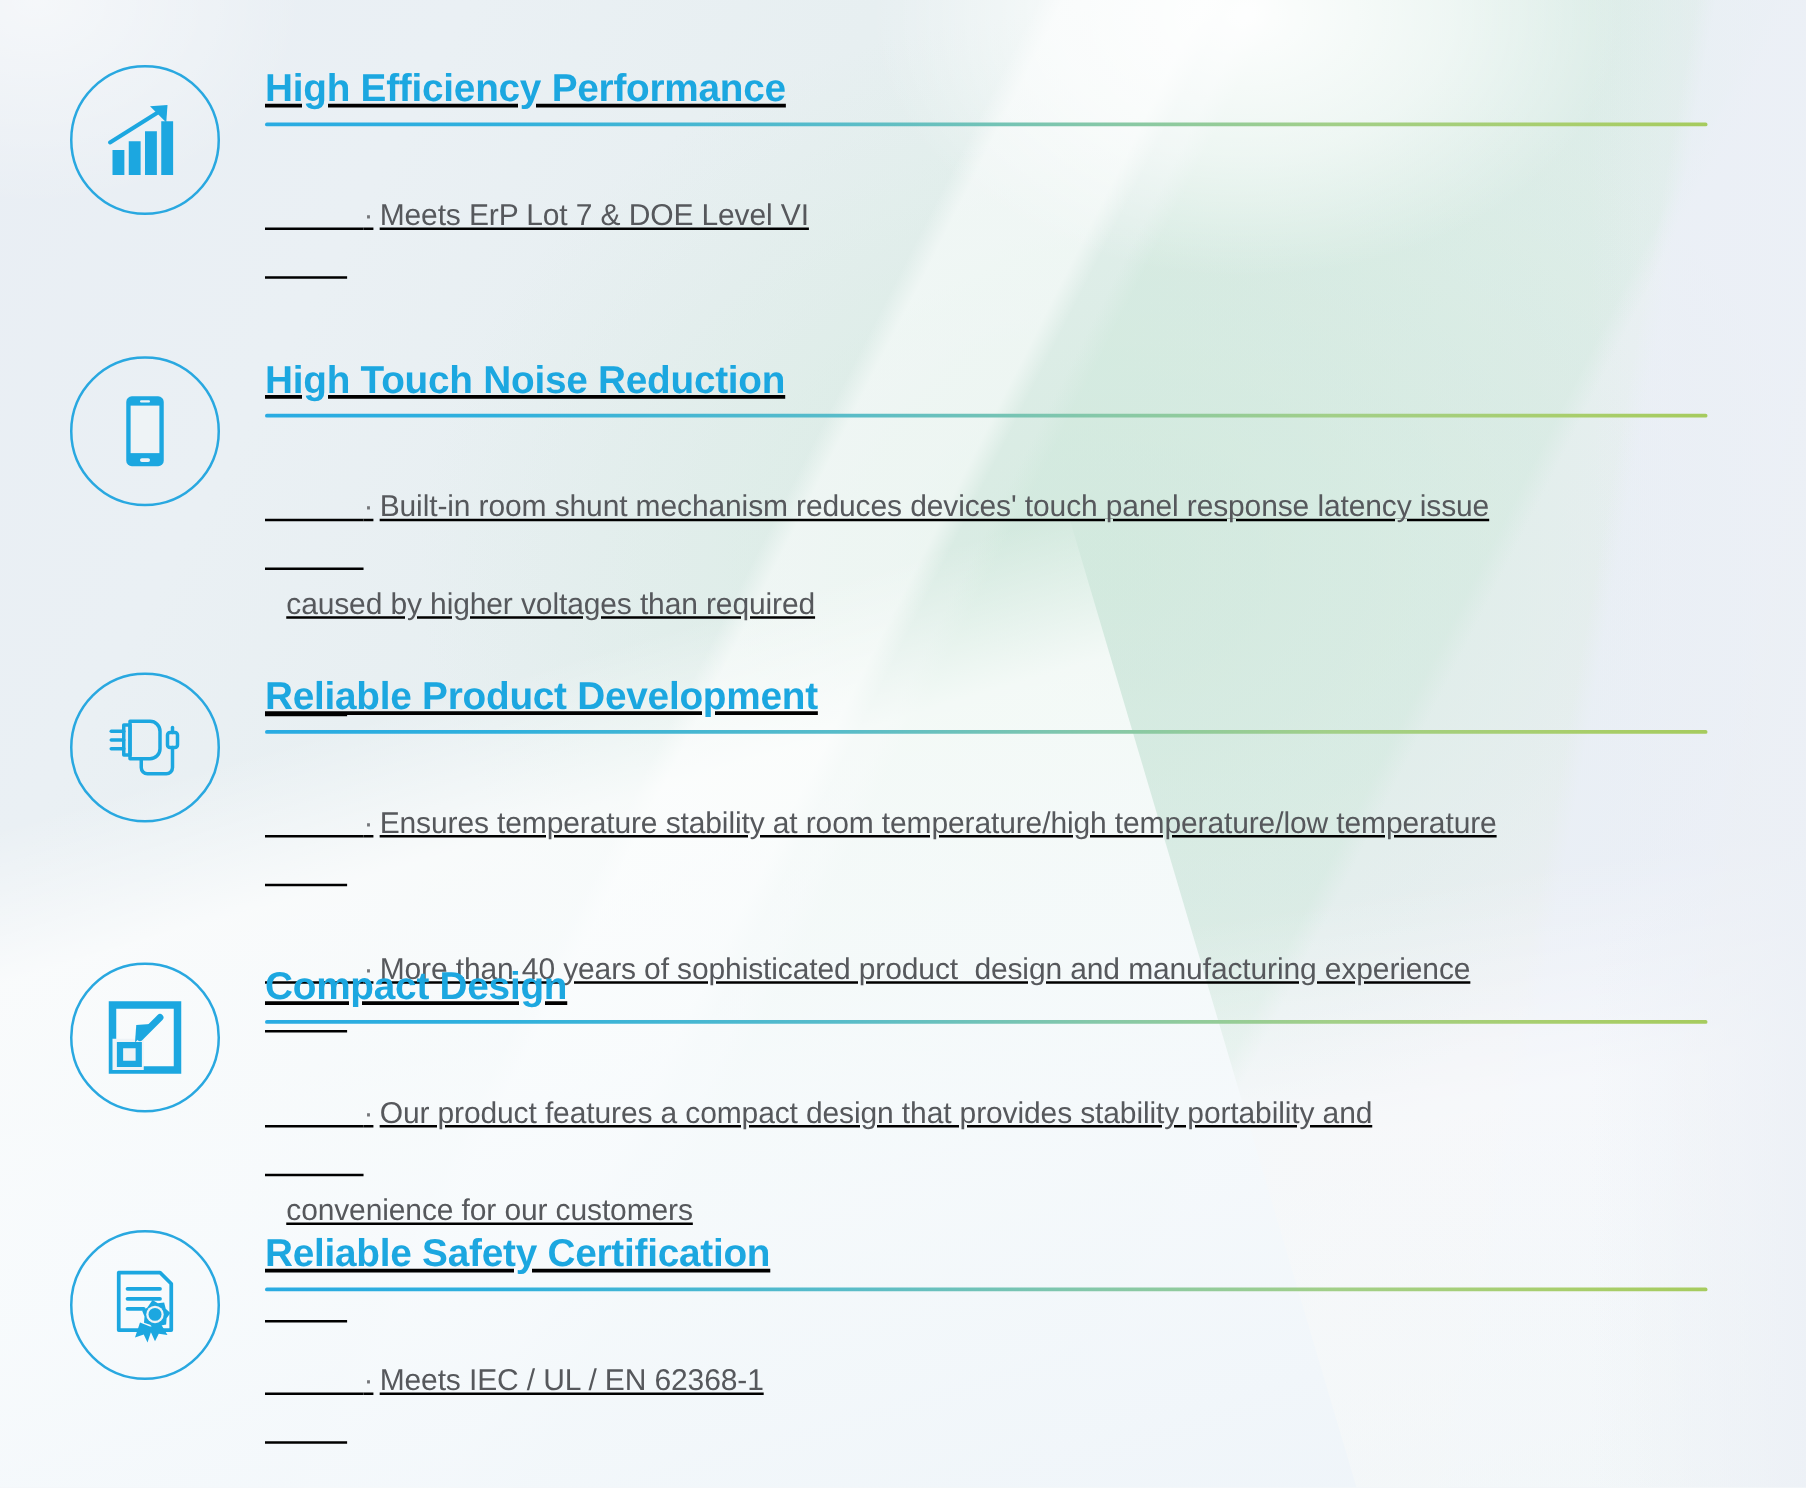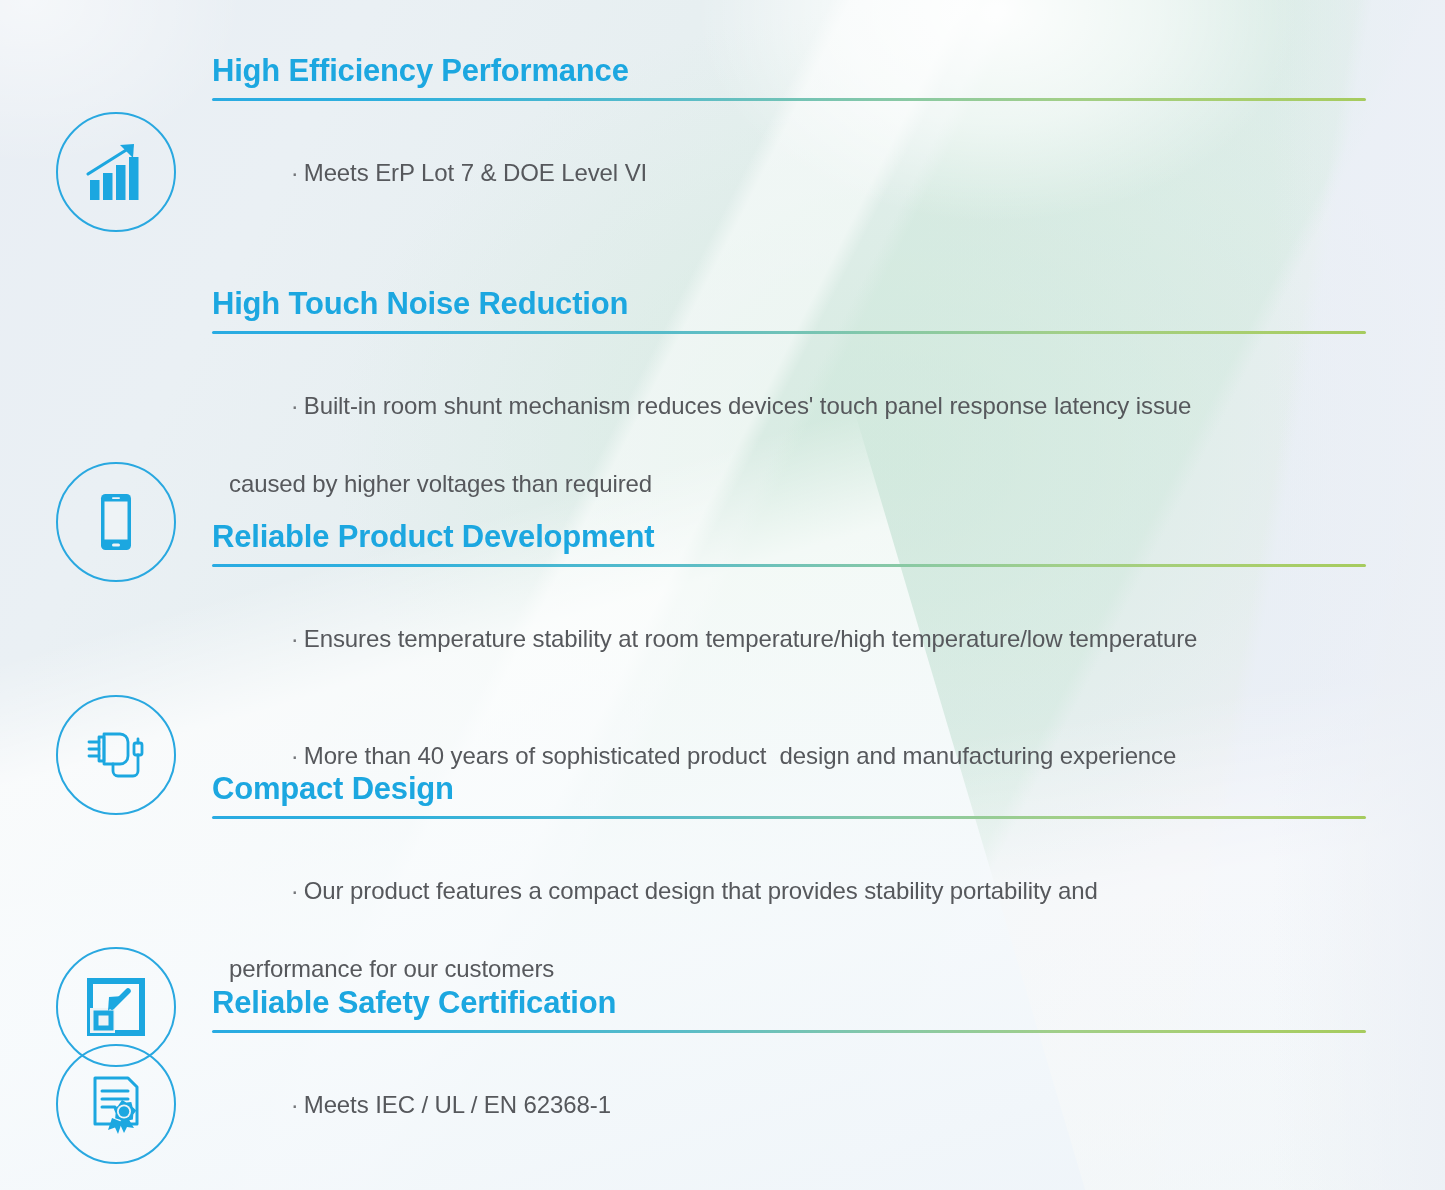--- a/index.html
+++ b/index.html
@@ -145,21 +145,22 @@
     z-index: 5;
     width: 1445px;
     height: 1190px;
   }
 
   .feature {
     position: absolute;
     left: 0;
     width: 1445px;
     display: flex;
-    align-items: flex-end;
+    align-items: flex-start;
+    text-decoration: underline;
   }
 
   .icon-wrap {
     position: relative;
     width: 120px;
     height: 120px;
     margin-left: 56px;
     flex: 0 0 120px;
   }
 
@@ -289,21 +290,21 @@
         <div class="feature-rule"></div>
         <div class="bullets">
           <div class="bullet">
             <span class="dot">·</span><span>Built-in room shunt mechanism reduces devices' touch panel response latency issue</span>
             <span class="wrap-line">caused by higher voltages than required</span>
           </div>
         </div>
       </div>
     </div>
 
-    <div class="feature" style="top:518px">
+    <div class="feature" style="top:538px">
       <div class="icon-wrap">
         <div class="icon-circle"></div>
         <svg class="icon-glyph" viewBox="0 0 64 64">
           <g fill="none" stroke="#1ca7e0" stroke-width="2.8" stroke-linecap="round" stroke-linejoin="round">
             <path d="M20 11 H36 a8 8 0 0 1 8 8 V33 a8 8 0 0 1 -8 8 H20 Z"></path>
             <path d="M15 14 H20 V38 H15 Z"></path>
             <path d="M5 19 H15"></path>
             <path d="M5 26 H15"></path>
             <path d="M5 33 H15"></path>
             <path d="M29 41 V48 a5 5 0 0 0 5 5 H49 a5 5 0 0 0 5 -5 V32"></path>
@@ -336,21 +337,21 @@
           <path d="M44 16 L28 32" stroke="#1ca7e0" stroke-width="5.5" stroke-linecap="round"></path>
           <path d="M24 36 L25 22 L39 21 Z" fill="#1ca7e0"></path>
         </svg>
       </div>
       <div class="feature-body">
         <div class="feature-title">Compact Design</div>
         <div class="feature-rule"></div>
         <div class="bullets">
           <div class="bullet">
             <span class="dot">·</span><span>Our product features a compact design that provides stability portability and</span>
-            <span class="wrap-line">performance for our customers</span>
+            <span class="wrap-line">convenience for our customers</span>
           </div>
         </div>
       </div>
     </div>
 
     <div class="feature" style="top:984px">
       <div class="icon-wrap">
         <div class="icon-circle"></div>
         <svg class="icon-glyph" viewBox="0 0 64 64">
           <g fill="none" stroke="#1ca7e0" stroke-width="3" stroke-linecap="round" stroke-linejoin="round">

